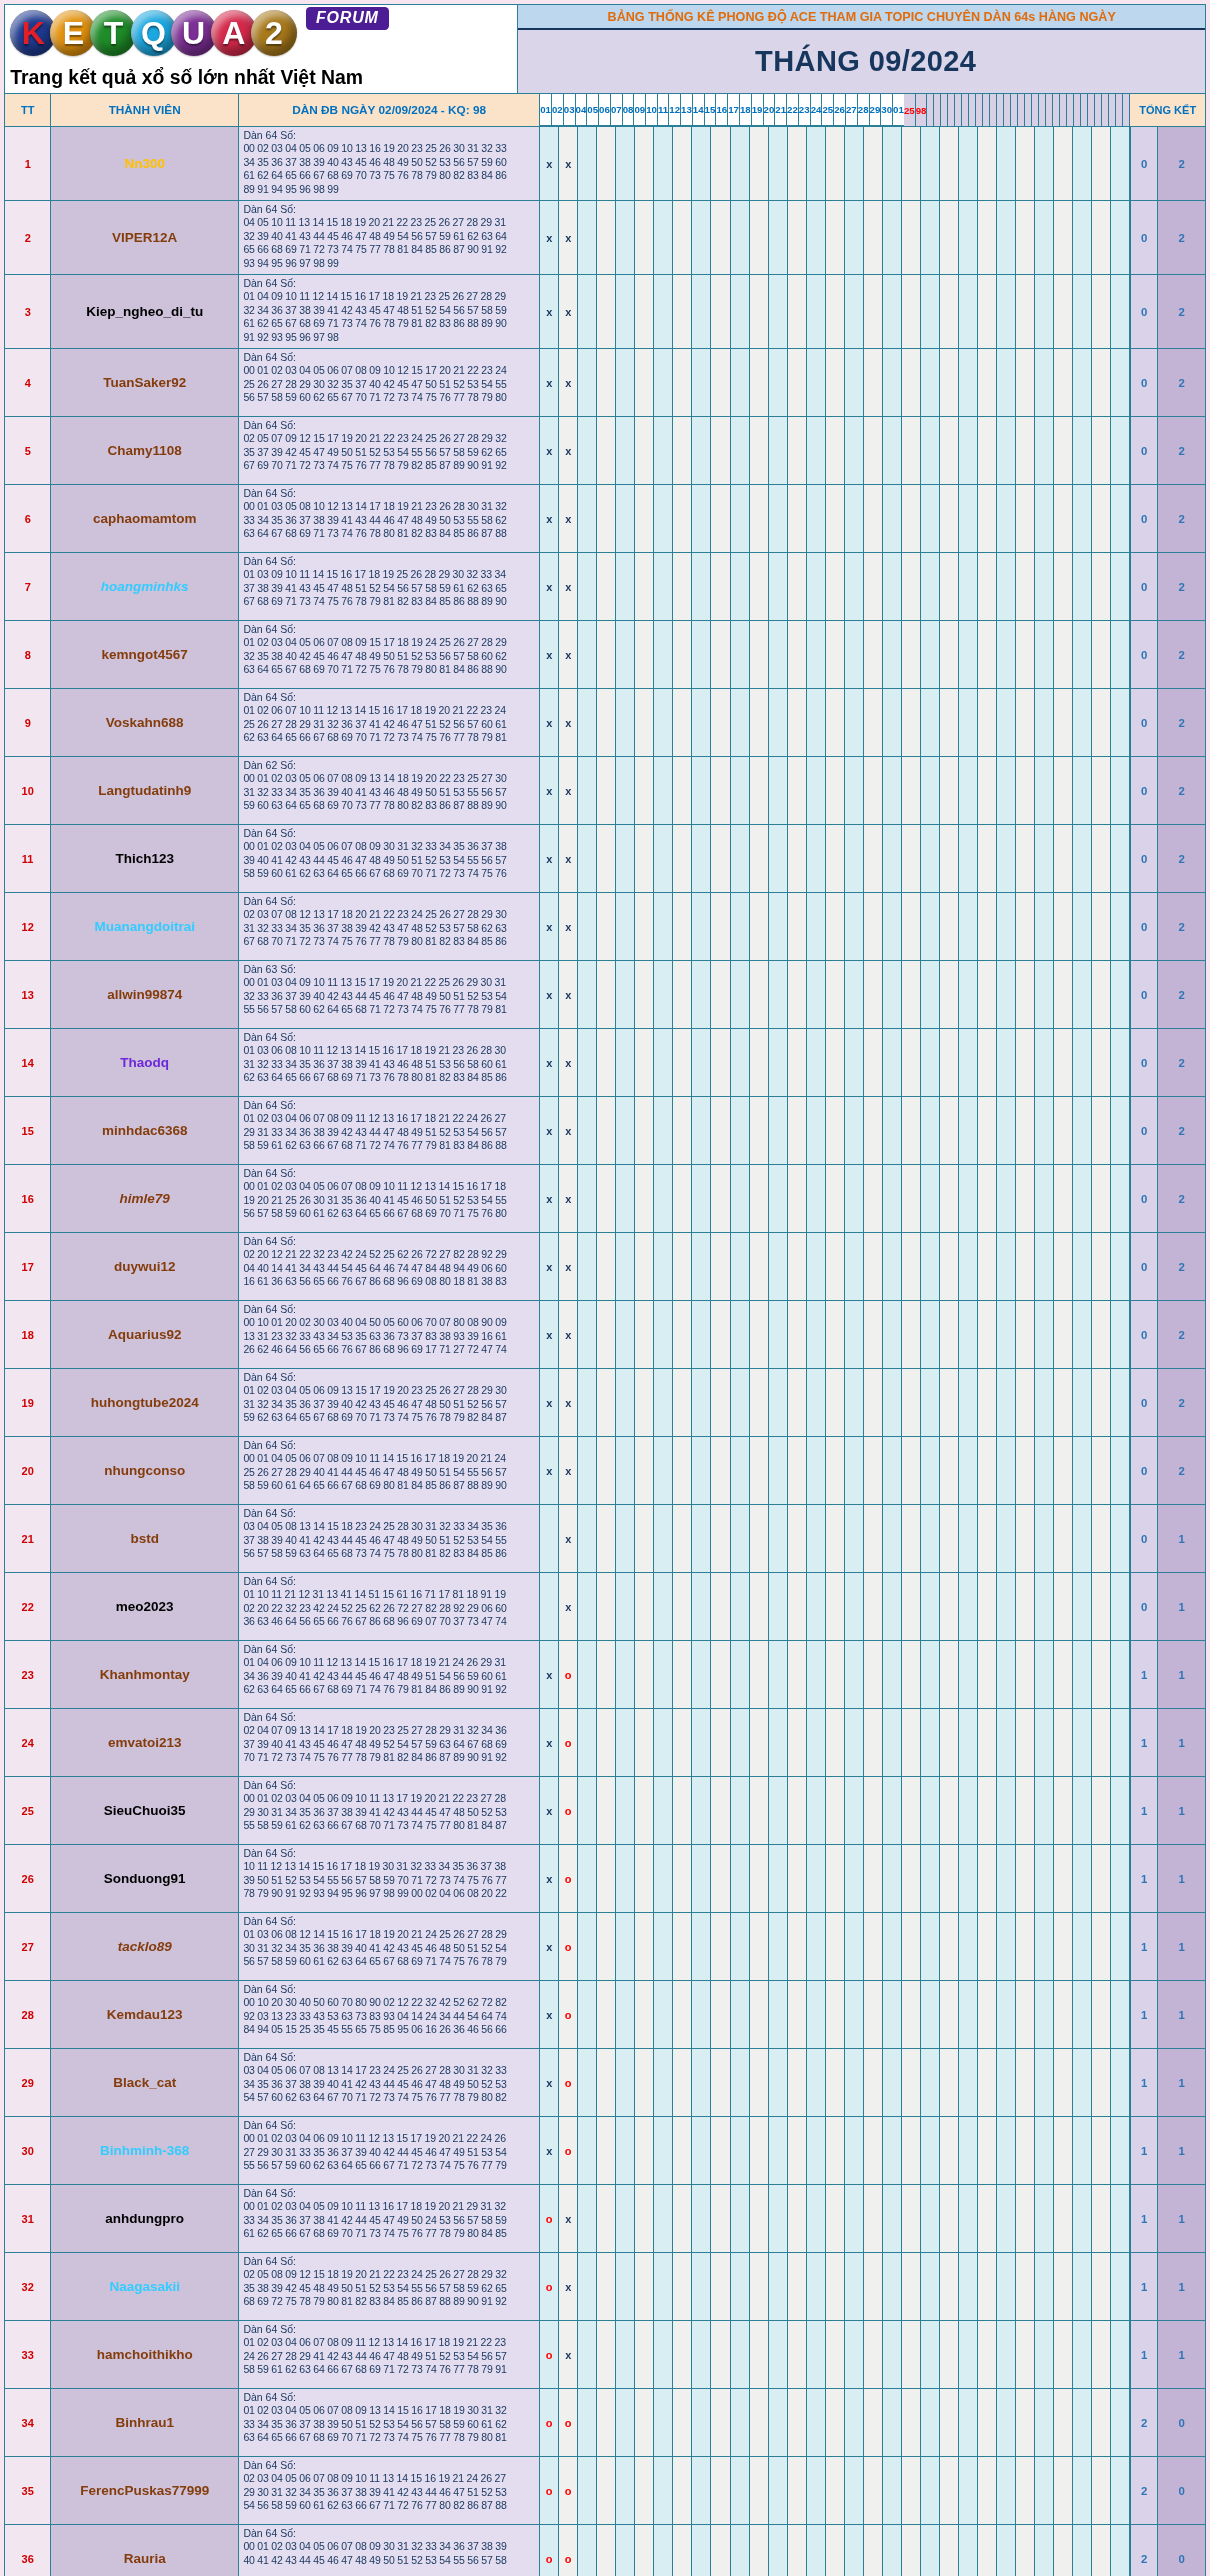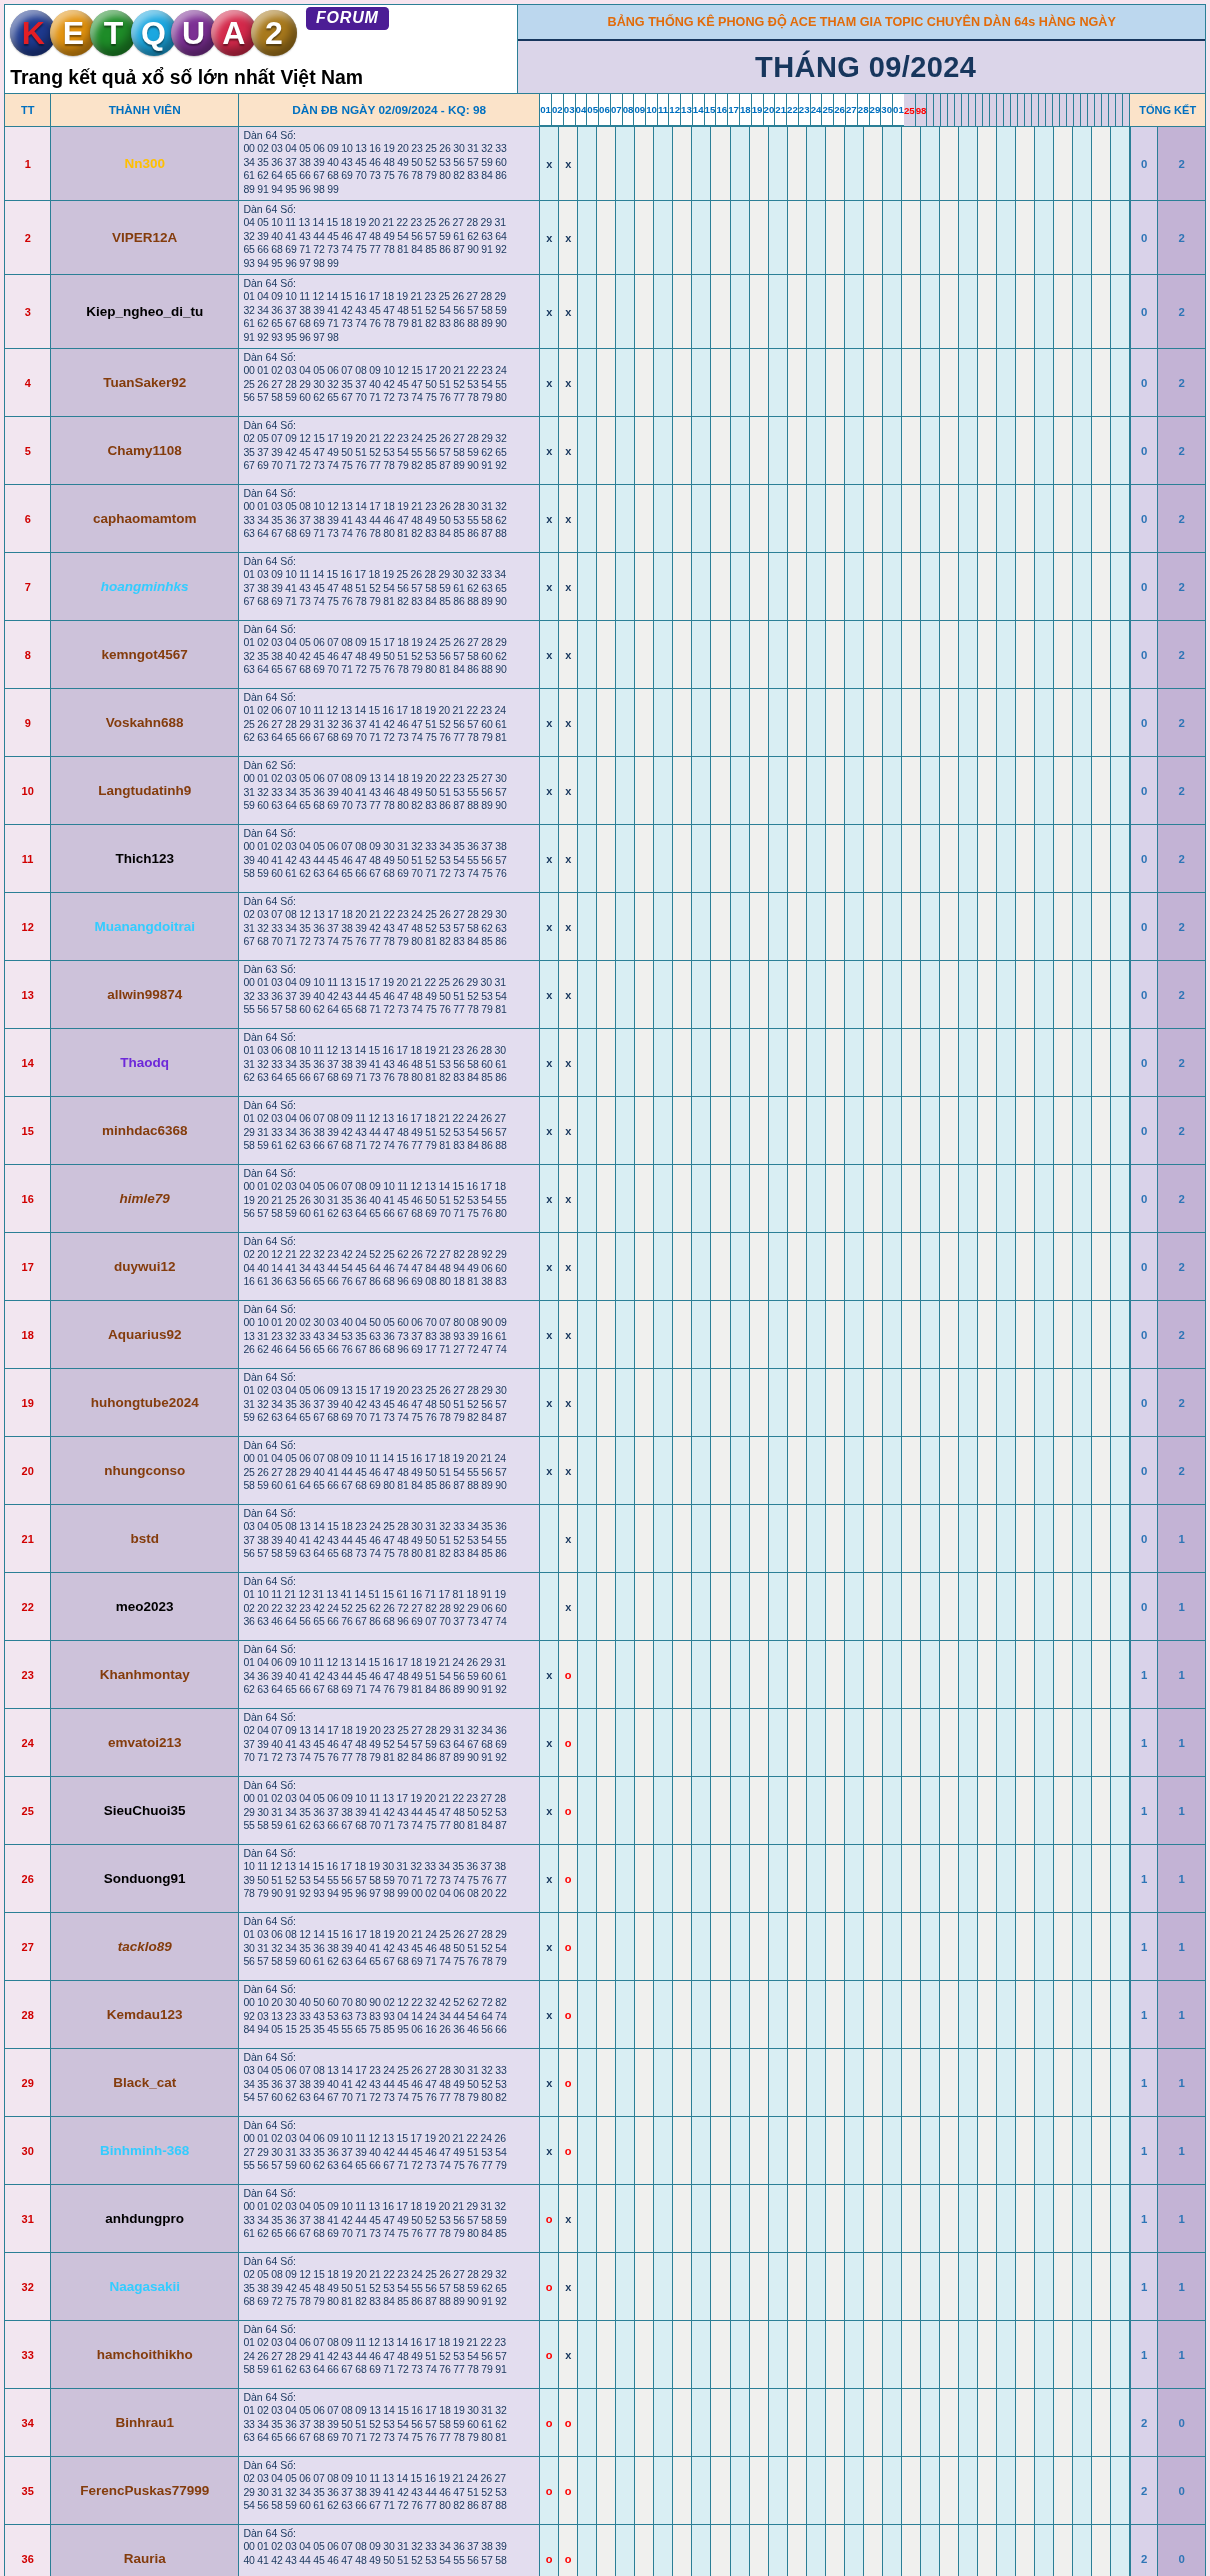--- a/index.html
+++ b/index.html
@@ -14,21 +14,21 @@
   .balls-row{display:flex;align-items:center;height:52px;}
   .ball{width:46px;height:46px;border-radius:50%;font-weight:bold;font-size:32px;line-height:1;
         display:flex;align-items:center;justify-content:center;margin-right:-5.9px;color:#fff;
         text-shadow:0 1.7px 1.7px rgba(0,0,0,.45);
         box-shadow:inset -5px -7.6px 10px rgba(0,0,0,.38), inset 4.2px 5.9px 7.6px rgba(255,255,255,.5), 0 0.8px 1.7px rgba(0,0,0,.3);}
   .forum-badge{background:#4c1d95;color:#fff;font-style:italic;font-weight:bold;font-size:16px;
                padding:2.5px 10px;border-radius:4.2px;margin-left:15px;align-self:flex-start;letter-spacing:0.8px;}
   .tagline{font-size:19.4px;font-weight:bold;color:#000;padding:0 0 2.5px 0;white-space:nowrap;}
 
   .titles{flex:1;display:flex;flex-direction:column;}
-  .title1{height:36px;background:#bcd7ee;color:#e26b0a;font-weight:bold;font-size:12.6px;
+  .title1{height:25px;background:#bcd7ee;color:#e26b0a;font-weight:bold;font-size:12.6px;
           display:flex;align-items:center;justify-content:center;border-bottom:2.5px solid #17365d;box-sizing:border-box;white-space:nowrap;}
   .title2{flex:1;background:#dbd5e9;color:#17365d;font-weight:bold;font-size:29px;
           display:flex;align-items:center;justify-content:center;letter-spacing:0.4px;padding-left:8px;}
 
   
   .hrow{display:flex;height:32px;border-top:1.7px solid #2b7f96;}
   .hc{background:#fbe3c9;color:#0070c0;font-weight:bold;display:flex;align-items:center;justify-content:center;
       border-right:1.7px solid #2b7f96;box-sizing:border-box;}
   .hc.w-tt{width:46px;font-size:11px;}
   .hc.w-member{width:188px;font-size:11.8px;}
@@ -1461,21 +1461,21 @@
           <div class="cell c-day odd"></div>
           <div class="cell c-tkl">1</div>
           <div class="cell c-tkr">1</div>
         </div>
         <div class="row">
           <div class="cell c-tt">31</div>
           <div class="cell c-name" style="color: rgb(0, 0, 0);">anhdungpro</div>
           <div class="cell c-dan">
             <div class="dan-title">Dàn 64 Số:</div>
             <div class="dan-line">00 01 02 03 04 05 09 10 11 13 16 17 18 19 20 21 29 31 32</div>
-            <div class="dan-line">33 34 35 36 37 38 41 42 44 45 47 49 50 52 53 56 57 58 59</div>
+            <div class="dan-line">33 34 35 36 37 38 41 42 44 45 47 49 50 24 53 56 57 58 59</div>
             <div class="dan-line">61 62 65 66 67 68 69 70 71 73 74 75 76 77 78 79 80 84 85</div>
           </div>
           <div class="cell c-day odd mo">o</div>
           <div class="cell c-day even mx">x</div>
           <div class="cell c-day odd"></div>
           <div class="cell c-day even"></div>
           <div class="cell c-day odd"></div>
           <div class="cell c-day even"></div>
           <div class="cell c-day odd"></div>
           <div class="cell c-day even"></div>

